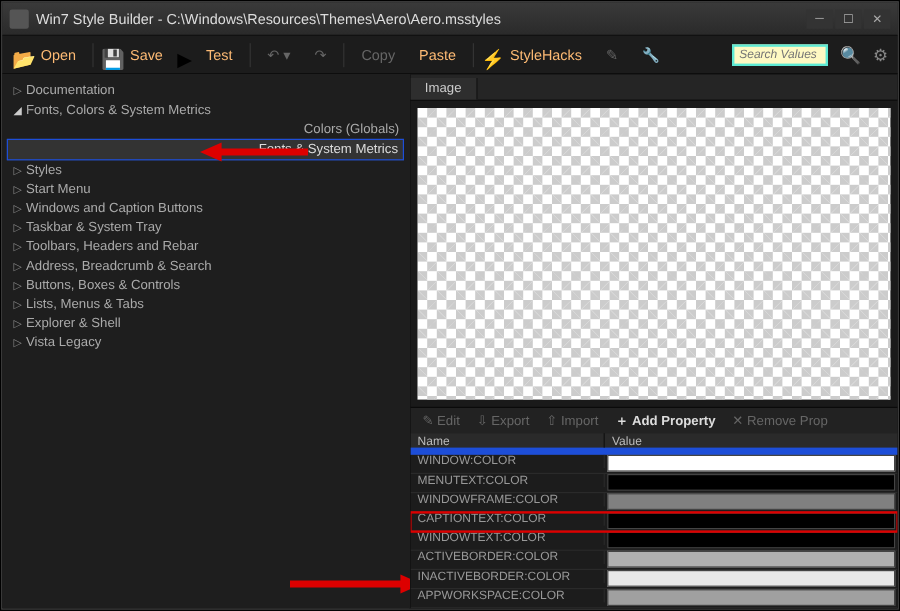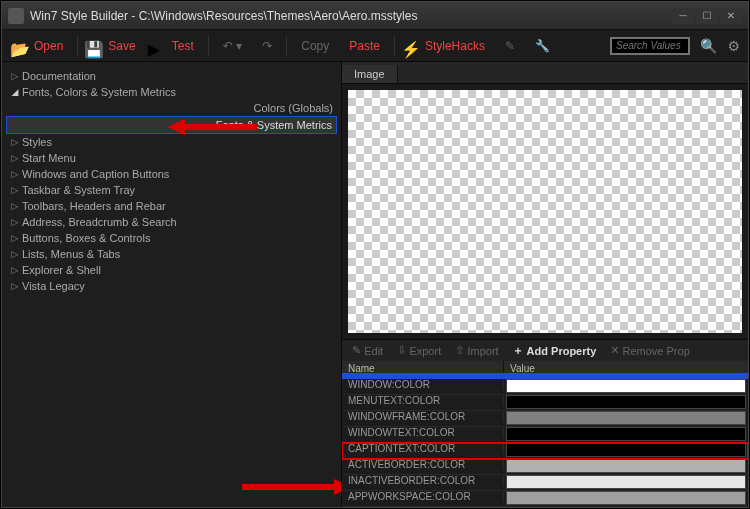--- a/index.html
+++ b/index.html
@@ -4,25 +4,25 @@
 <style>
 * { margin: 0; padding: 0; box-sizing: border-box; font-family: "Segoe UI", Tahoma, sans-serif; }
 body { background: #000; width: 750px; height: 509px; overflow: hidden; }
 .window { width: 748px; height: 507px; margin: 1px; background: #1a1a1a; border: 1px solid #444; display: flex; flex-direction: column; }
 .titlebar { height: 28px; background: linear-gradient(#3a3a3a,#2a2a2a); display: flex; align-items: center; padding: 0 6px; border-bottom: 1px solid #111; }
 .app-icon { width: 16px; height: 16px; background: #555; border-radius: 2px; margin-right: 6px; }
 .title { color: #ddd; font-size: 12px; flex: 1; }
 .win-btns { display: flex; gap: 2px; }
 .win-btn { width: 22px; height: 16px; background: #333; color: #aaa; font-size: 10px; display: flex; align-items: center; justify-content: center; cursor: pointer; }
 .toolbar { height: 32px; background: #1c1c1c; display: flex; align-items: center; padding: 0 8px; gap: 4px; border-bottom: 1px solid #0a0a0a; }
-.tbtn { color: #ef4444; font-size: 12px; padding: 3px 8px; cursor: pointer; display: flex; align-items: center; gap: 4px; }
+.tbtn { color: #fdba74; font-size: 12px; padding: 3px 8px; cursor: pointer; display: flex; align-items: center; gap: 4px; }
 .tbtn.dim { color: #666; }
 .sep { width: 1px; height: 20px; background: #333; margin: 0 2px; }
 .tico { width: 12px; height: 12px; display: inline-block; }
-.search-box { margin-left: auto; width: 80px; height: 18px; background: #000000; border: 2px solid #737373; color: #888; font-size: 10px; padding: 0 4px; font-style: italic; }
+.search-box { margin-left: auto; width: 80px; height: 18px; background: #fef9c3; border: 2px solid #5eead4; color: #888; font-size: 10px; padding: 0 4px; font-style: italic; }
 .gear { color: #888; margin-left: 6px; font-size: 14px; cursor: pointer; }
 .body { flex: 1; display: flex; background: #1a1a1a; overflow: hidden; }
 .sidebar { width: 340px; background: #1e1e1e; border-right: 1px solid #0a0a0a; padding: 6px 4px; overflow: auto; position: relative; }
 .tree-item { display: flex; align-items: center; color: #aaa; font-size: 11px; padding: 2px 4px; cursor: pointer; }
 .tree-item.child { padding-left: 28px; justify-content: flex-end; }
 .tree-item.selected { background: #333; border: 1px solid #1d4ed8; color: #ddd; }
 .tri { width: 10px; display: inline-block; text-align: center; color: #888; font-size: 9px; margin-right: 2px; }
 .tri.open { color: #ccc; }
 .arrow-red { position: absolute; pointer-events: none; }
 .arrow1 { left: 165px; top: 55px; }
@@ -203,28 +203,28 @@
               <div class="cell-value">
                 <div class="swatch" style="background: rgb(0, 0, 0);"></div>
               </div>
             </div>
             <div class="grid-row">
               <div class="cell-name">WINDOWFRAME:COLOR</div>
               <div class="cell-value">
                 <div class="swatch" style="background: rgb(128, 128, 128);"></div>
               </div>
             </div>
-            <div class="grid-row">
-              <div class="cell-name">WINDOWTEXT:COLOR</div>
-              <div class="cell-value">
-                <div class="swatch" style="background: rgb(0, 0, 0);"></div>
-              </div>
-            </div>
             <div class="grid-row highlight">
               <div class="cell-name">CAPTIONTEXT:COLOR</div>
+              <div class="cell-value">
+                <div class="swatch" style="background: rgb(0, 0, 0);"></div>
+              </div>
+            </div>
+            <div class="grid-row">
+              <div class="cell-name">WINDOWTEXT:COLOR</div>
               <div class="cell-value">
                 <div class="swatch" style="background: rgb(0, 0, 0);"></div>
               </div>
             </div>
             <div class="grid-row">
               <div class="cell-name">ACTIVEBORDER:COLOR</div>
               <div class="cell-value">
                 <div class="swatch" style="background: rgb(176, 176, 176);"></div>
               </div>
             </div>

